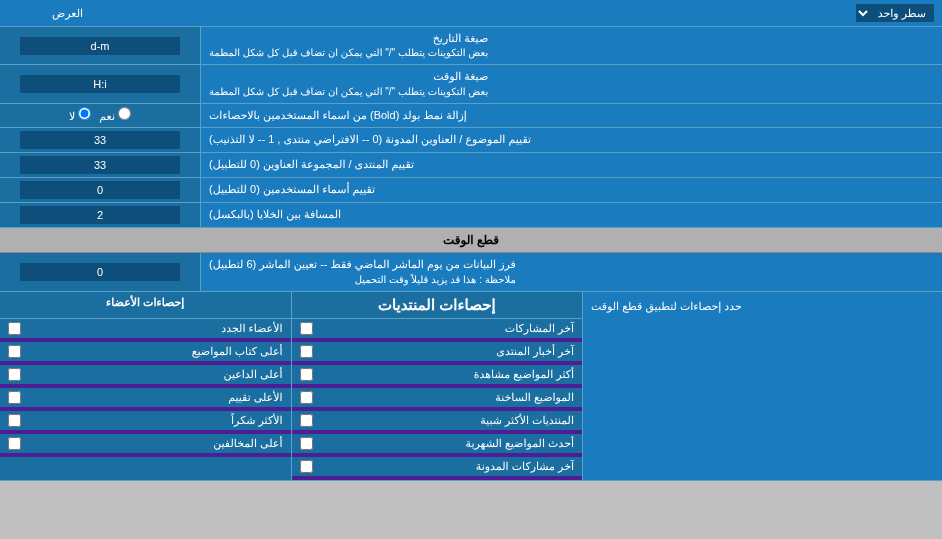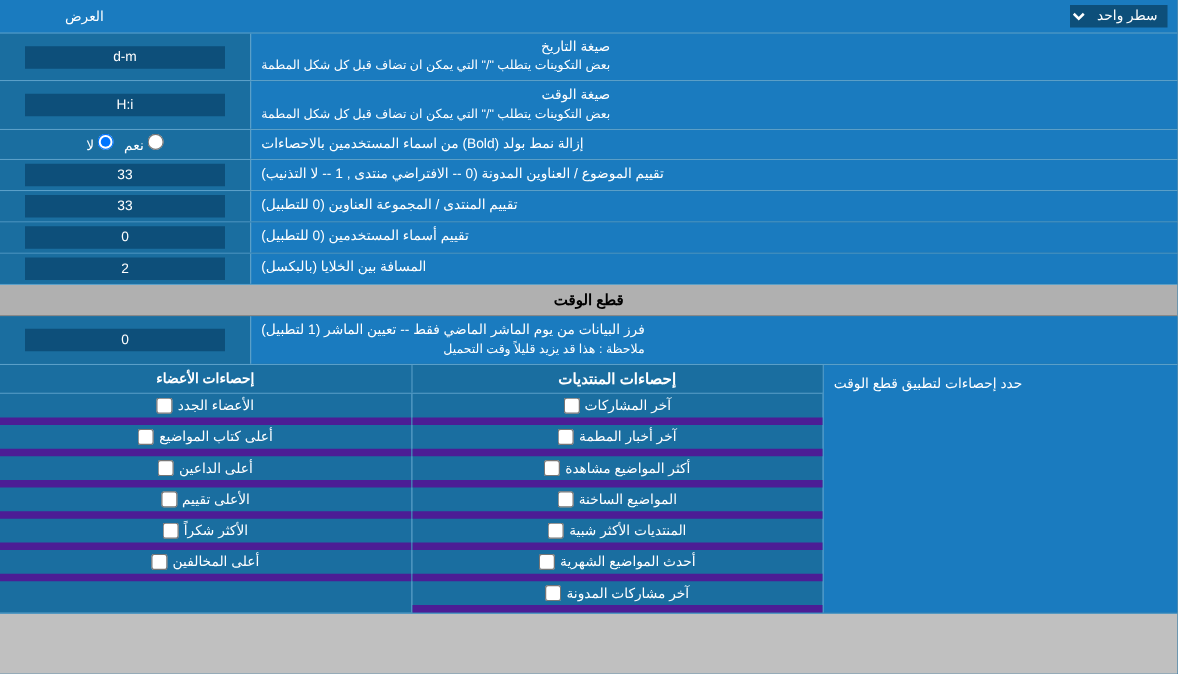--- a/index.html
+++ b/index.html
@@ -75,23 +75,23 @@
     }
 
     .radio-label {
       color: #fff;
       font-size: 11px;
     }
 
     .checkbox-item {
       display: flex;
       align-items: center;
-      justify-content: center;
+      justify-content: space-between;
       padding: 3px 8px;
-      border-bottom: 6px solid #4c1d95;
+      border-bottom: 4px solid #4c1d95;
       color: #fff;
       font-size: 11px;
       gap: 4px;
     }
 
     .checkbox-item input[type="checkbox"] {
       margin: 0;
       cursor: pointer;
     }
 
@@ -203,51 +203,51 @@
     <div class="row-input">
       <input type="text" class="input-field" value="2" style="">
     </div>
   </div>
 
   <div class="section-header">قطع الوقت</div>
 
   <div class="row">
     <div class="row-label">
       <div style="text-align:right;">
-        <div>فرز البيانات من يوم الماشر الماضي فقط -- تعيين الماشر (1 لتطبيل)</div>
+        <div>فرز البيانات من يوم الماشر الماضي فقط -- تعيين الماشر (6 لتطبيل)</div>
         <div style="font-size:10px;">ملاحظة : هذا قد يزيد قليلاً وقت التحميل</div>
       </div>
     </div>
     <div class="row-input">
       <input type="text" class="input-field" value="0" style="">
     </div>
   </div>
 
   <div style="display:flex; border-bottom:1px solid #5a9fc8;">
 
-    <div style="width:284px; background:#1a7bbf; border-left:1px solid #5a9fc8; padding:8px; display:flex; align-items:flex-start; justify-content:flex-end;">
+    <div style="width:360px; background:#1a7bbf; border-left:1px solid #5a9fc8; padding:8px; display:flex; align-items:flex-start; justify-content:flex-end;">
       <span style="color:#fff; font-size:11px; text-align:right;">حدد إحصاءات لتطبيق قطع الوقت</span>
     </div>
 
     <div style="flex:1; display:flex; flex-direction:column;">
 
       <div style="display:flex; border-bottom:1px solid #5a9fc8;">
-        <div style="flex:1; background:#1a6ea0; color:#fff; text-align:center; padding:4px 8px; border-left:1px solid #5a9fc8; font-size:12px; font-weight:bold;">إحصاءات المنتديات</div>
+        <div style="flex:1; background:#1a6ea0; color:#fff; text-align:center; padding:4px 8px; border-left:1px solid #5a9fc8; font-size:15px; font-weight:bold;">إحصاءات المنتديات</div>
         <div style="flex:1; background:#1a6ea0; color:#fff; text-align:center; padding:4px 8px; font-size:11px; font-weight:bold;">إحصاءات الأعضاء</div>
       </div>
 
       <div style="display:flex;">
 
         <div style="flex:1; border-left:1px solid #5a9fc8;">
           <div class="checkbox-item">
             <span>آخر المشاركات</span>
             <input type="checkbox" style="">
           </div>
           <div class="checkbox-item">
-            <span>آخر أخبار المطمة</span>
+            <span>آخر أخبار المنتدى</span>
             <input type="checkbox" style="">
           </div>
           <div class="checkbox-item">
             <span>أكثر المواضيع مشاهدة</span>
             <input type="checkbox" style="">
           </div>
           <div class="checkbox-item">
             <span>المواضيع الساخنة</span>
             <input type="checkbox" style="">
           </div>

